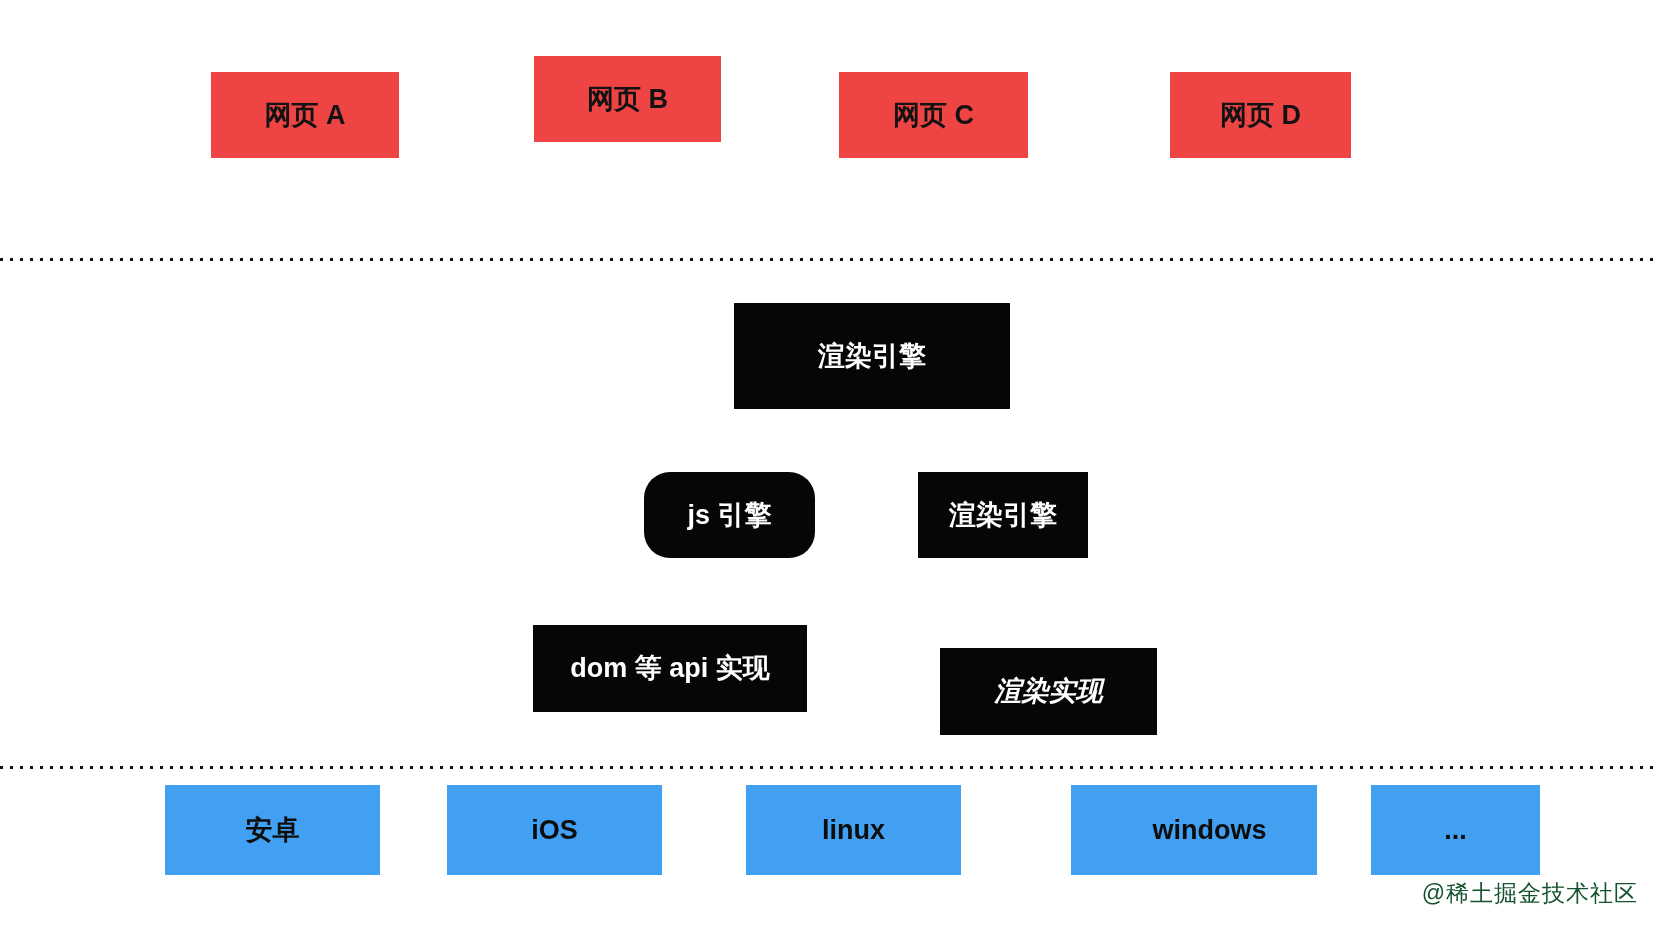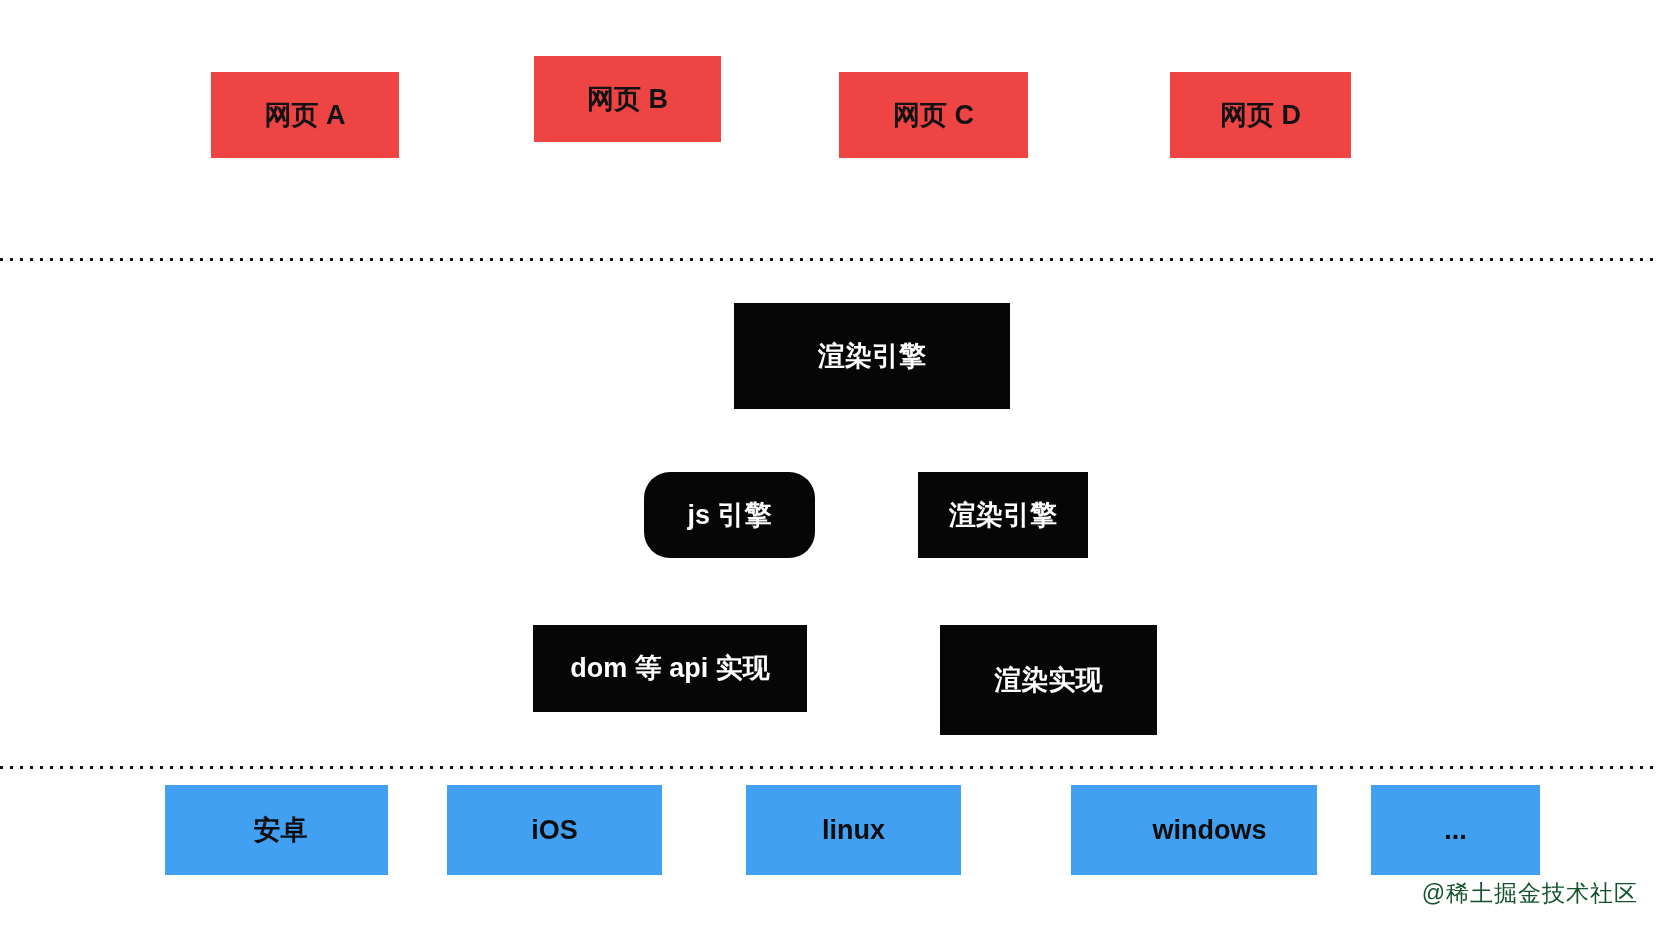--- a/index.html
+++ b/index.html
@@ -46,24 +46,24 @@
       transparent 3px, transparent 10px);
   }
   .divider-top    { top: 258px; }
   .divider-bottom { top: 766px; }
 
   
   .browser-engine { left: 734px; top: 303px; width: 276px; height: 106px; }
   .js-engine      { left: 644px; top: 472px; width: 171px; height: 86px; border-radius: 26px; }
   .render-engine  { left: 918px; top: 472px; width: 170px; height: 86px; }
   .dom-api-impl   { left: 533px; top: 625px; width: 274px; height: 87px; }
-  .render-impl    { left: 940px; top: 625px; width: 217px; height: 110px; }
+  .render-impl    { left: 940px; top: 648px; width: 217px; height: 87px; font-style: italic; }
 
   
-  .plat-android { left: 165px;  top: 785px; width: 215px; height: 90px; padding-left: 8px; }
+  .plat-android { left: 165px;  top: 785px; width: 215px; height: 90px; }
   .plat-ios     { left: 447px;  top: 785px; width: 215px; height: 90px; }
   .plat-linux   { left: 746px;  top: 785px; width: 215px; height: 90px; }
   .plat-windows { left: 1071px; top: 785px; width: 215px; height: 90px; padding-left: 31px; }
   .plat-more    { left: 1371px; top: 785px; width: 169px; height: 90px; }
 
   .watermark {
     position: absolute;
     right: 18px;
     top: 878px;
     font-size: 23px;

